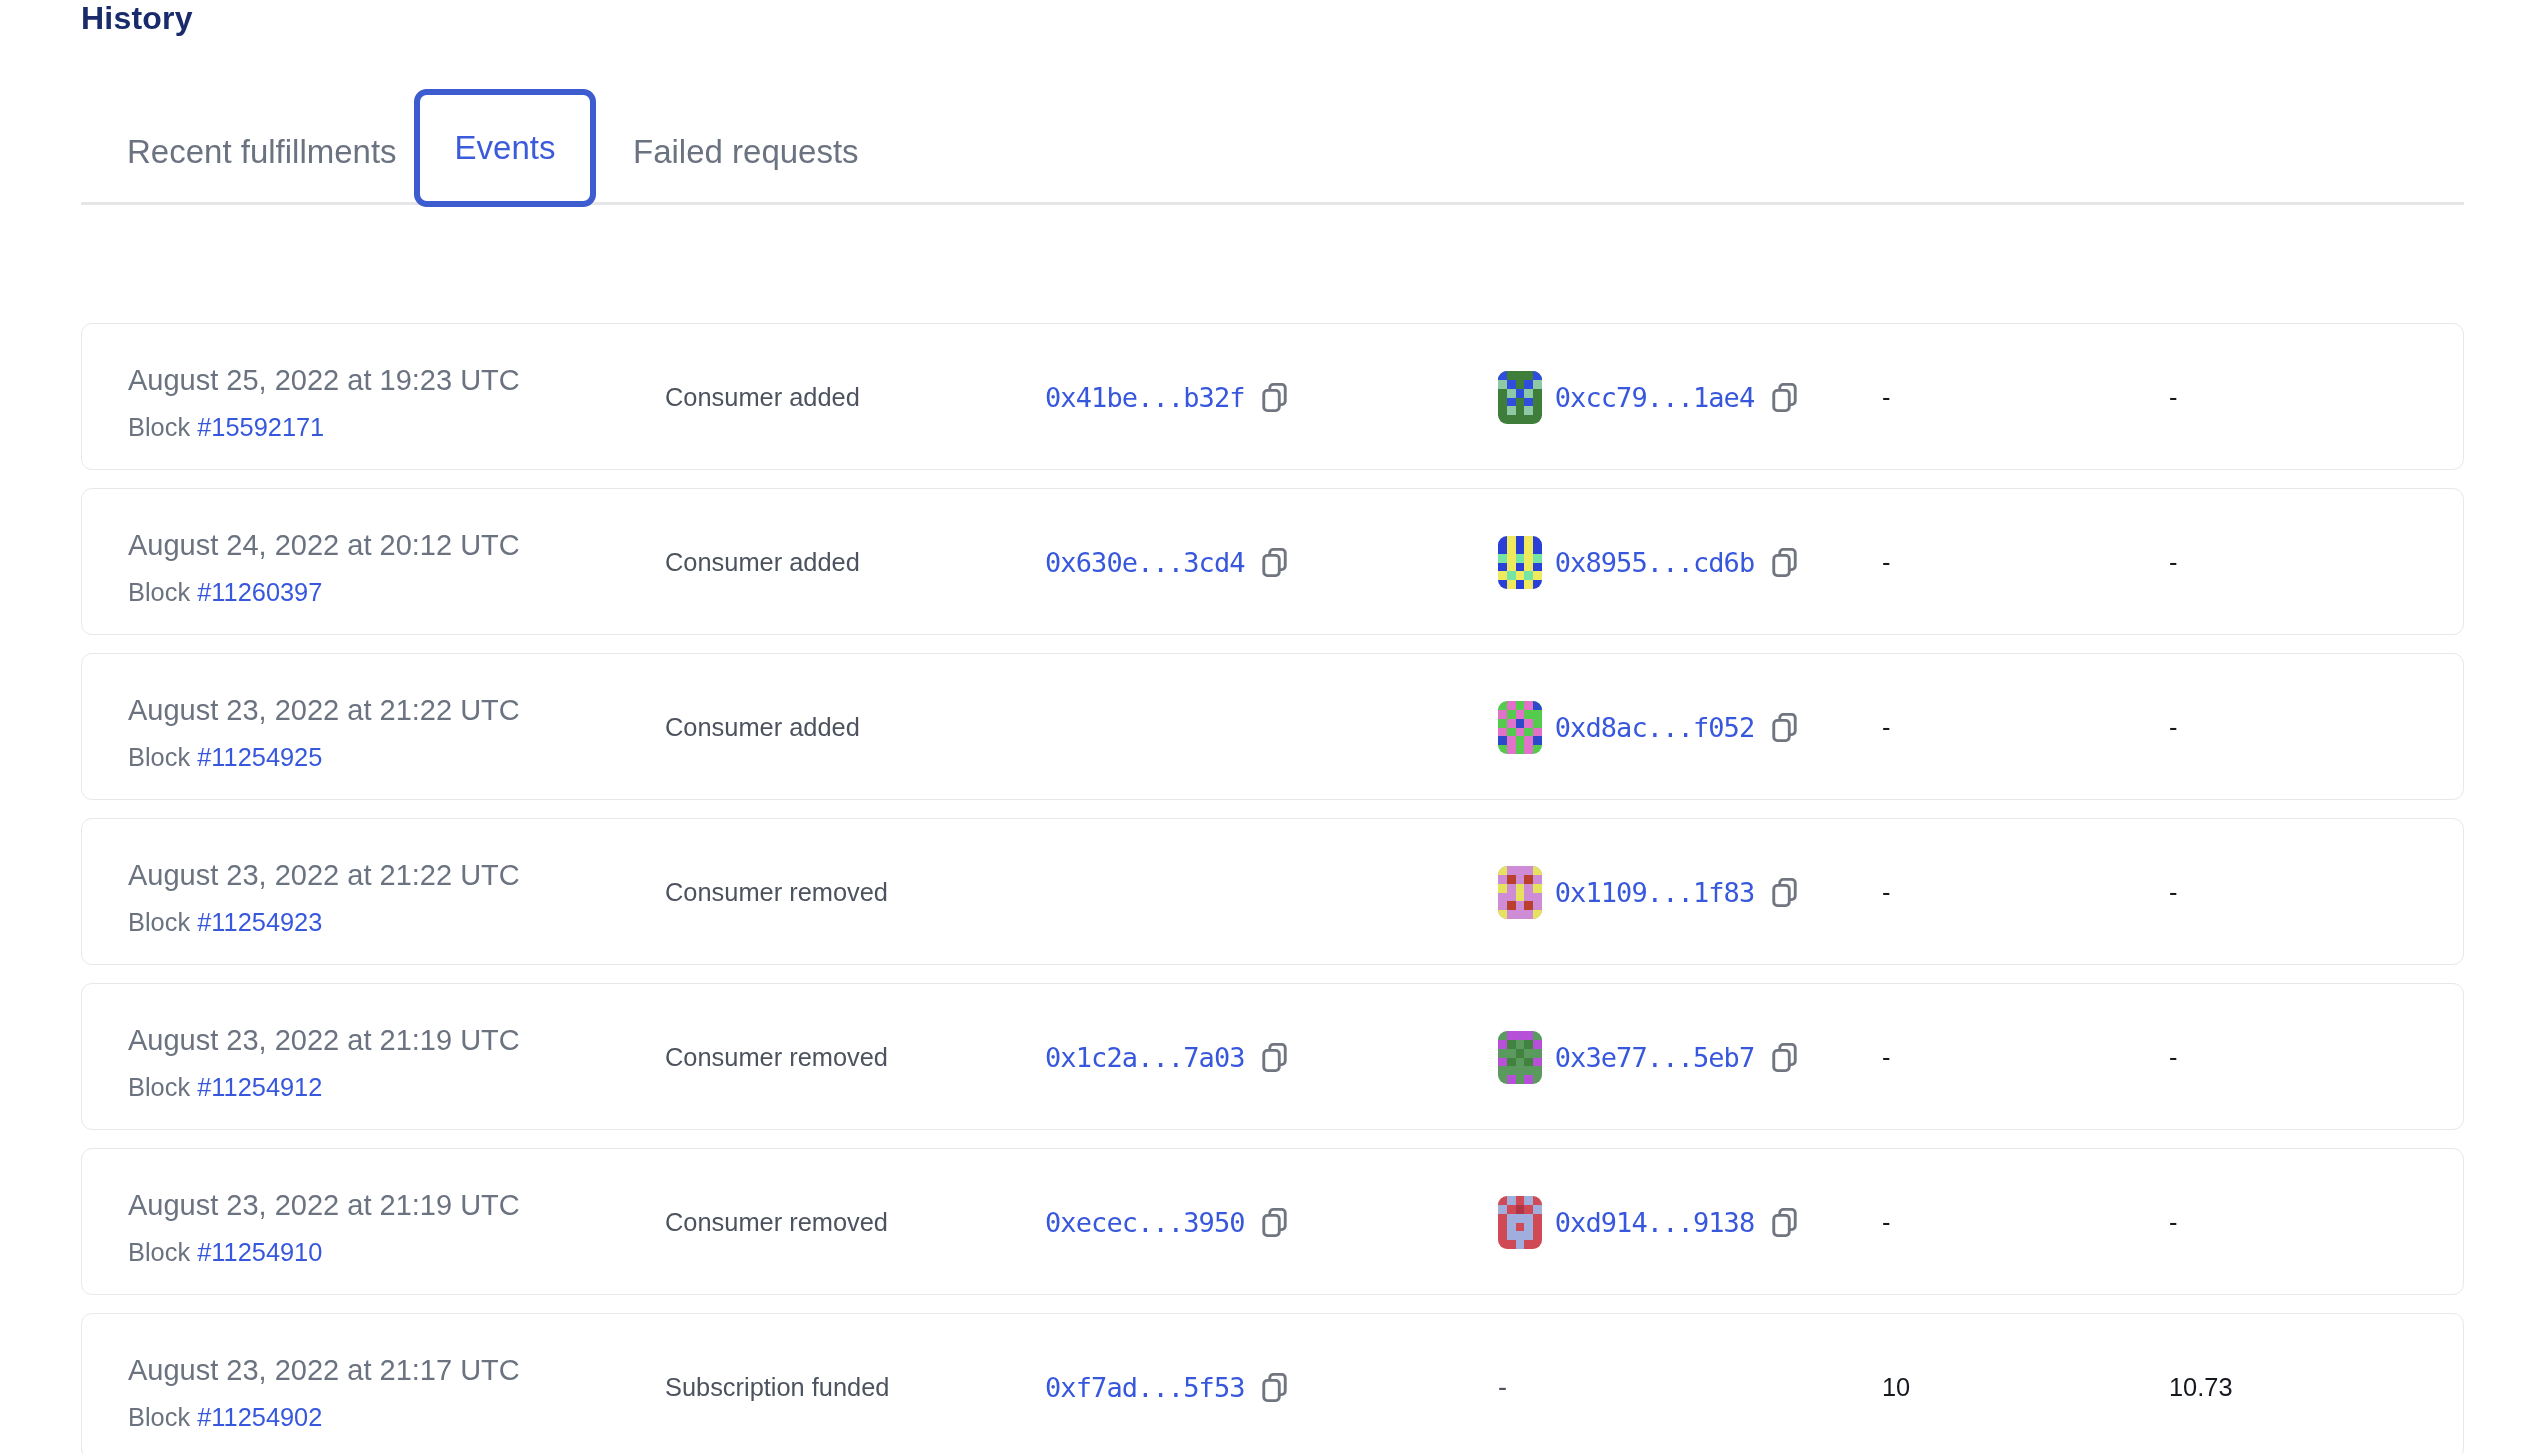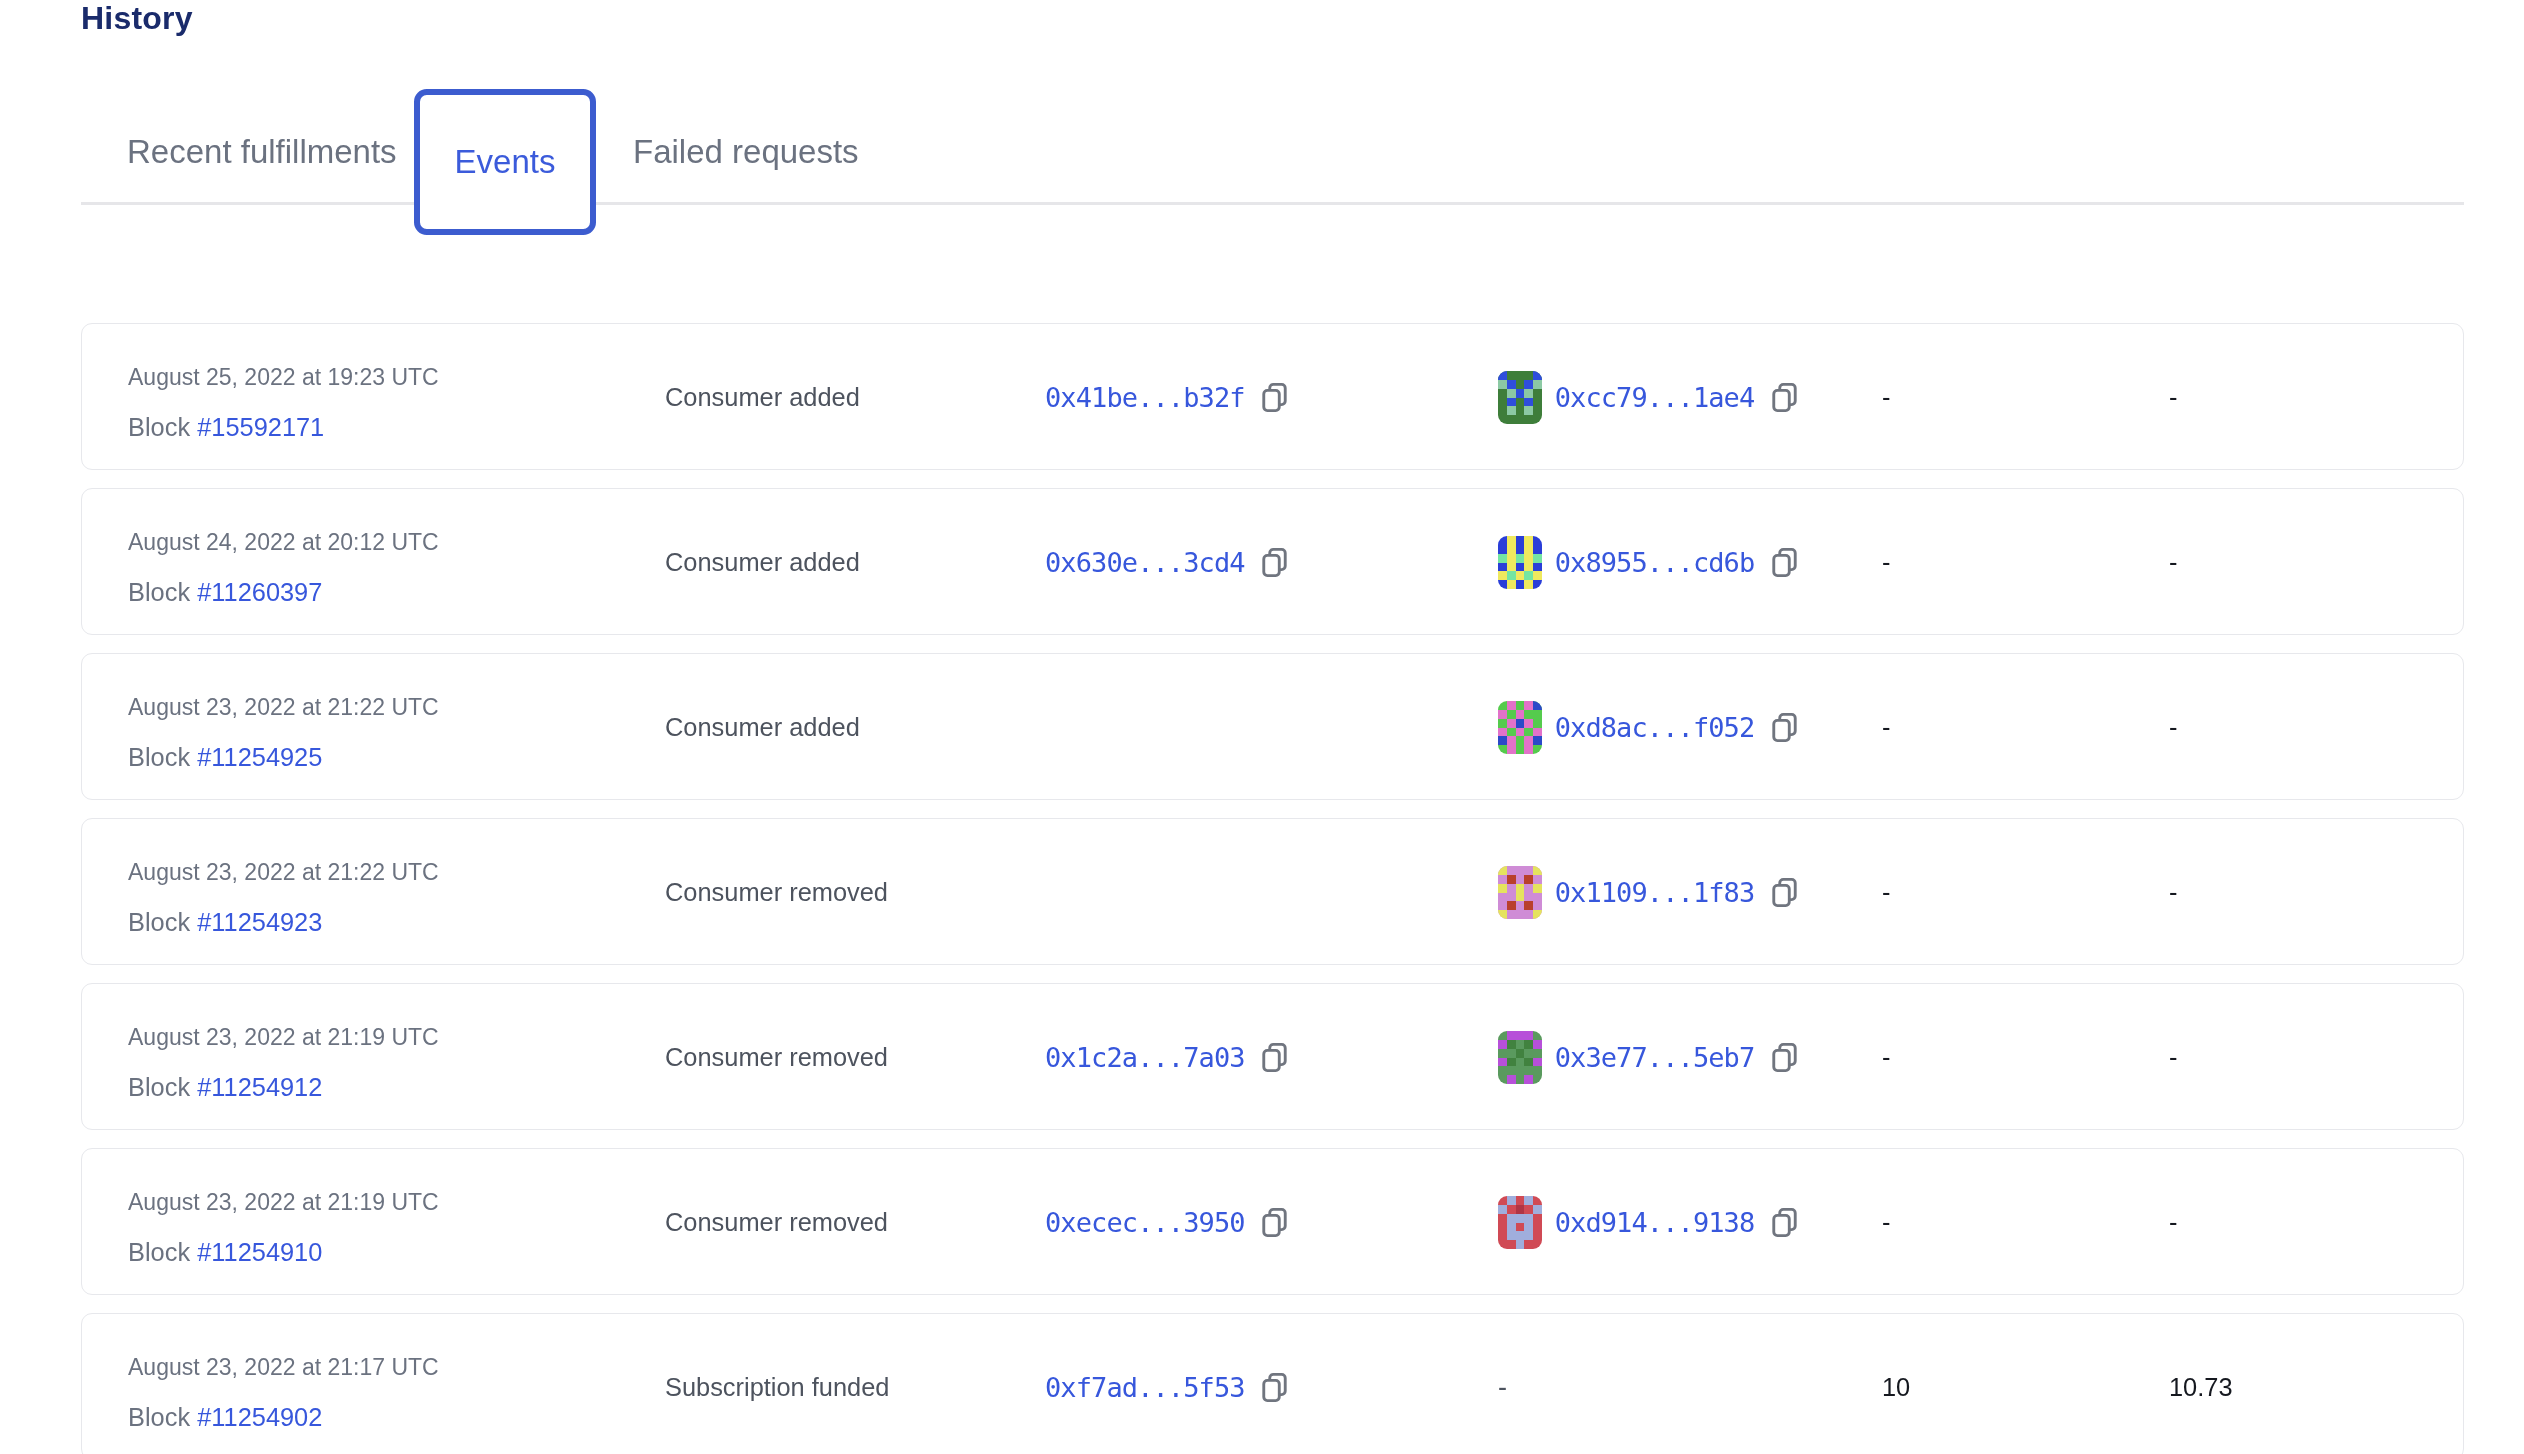--- a/index.html
+++ b/index.html
@@ -20,21 +20,21 @@
     font-family:"Liberation Sans","DejaVu Sans",sans-serif;}
   .page{position:relative;width:2525px;height:1454px;}
 
   .page-title{position:absolute;left:81px;top:0;font-size:32px;font-weight:700;color:var(--title);letter-spacing:0.2px;}
 
   
   .tab{position:absolute;font-size:33px;color:var(--muted);cursor:pointer;}
   .tab-plain{top:133px;}
   .tab-recent{left:127px;}
   .tab-failed{left:633px;}
-  .tab-active-box{left:414px;top:89px;width:182px;height:146px;
+  .tab-active-box{left:414px;top:89px;width:182px;height:118px;
     border:6.4px solid #3c5ccf;border-radius:12.7px;display:flex;align-items:center;justify-content:center;
     color:var(--accent);background:#fff;z-index:2;}
   .tabs-divider{position:absolute;left:81px;top:202px;width:2383px;height:2.7px;background:var(--divider);z-index:1;}
 
   
   .thead{position:absolute;top:247px;left:0;width:2525px;height:45px;font-size:25.4px;font-weight:700;color:var(--heading);}
   .th{position:absolute;top:5.5px;white-space:nowrap;}
   .th-time{left:127px;}
   .th-event{left:663px;}
   .th-hash{left:1043px;}
@@ -43,21 +43,21 @@
   .th-balance{left:2168px;}
   .th .unit{color:#969ca6;font-weight:400;margin-left:9px;}
   .sort-btn{position:absolute;left:603px;top:1.8px;width:22px;height:35px;cursor:pointer;display:inline-block;}
 
   
   .rows{position:absolute;left:81px;top:323px;width:2383px;}
   .row-card{position:relative;width:2383px;height:147px;border:1.8px solid var(--card-border);
     border-radius:11px;background:#fff;margin-bottom:18px;}
   .cell{position:absolute;white-space:nowrap;font-size:25.4px;}
   .cell-time{left:46px;top:0;height:147px;}
-  .date{position:absolute;left:0;top:40px;color:var(--muted);font-size:23px;}
+  .date{position:absolute;left:0;top:40px;color:var(--muted);font-size:29px;}
   .block-line{position:absolute;left:0;top:89px;font-size:25.4px;color:var(--muted);}
   .block-link{color:var(--link);text-decoration:none;cursor:pointer;}
   .cell-mid{top:0;height:147px;display:flex;align-items:center;}
   .cell-event{left:583px;color:var(--event-text);}
   .cell-hash{left:963px;}
   .cell-consumer{left:1416px;}
   .cell-amount{left:1800px;color:var(--value-text);font-weight:500;}
   .cell-balance{left:2087px;color:var(--value-text);font-weight:500;}
   .mono-link{font-family:"DejaVu Sans Mono","Liberation Mono",monospace;font-size:27px;
     color:var(--link);text-decoration:none;cursor:pointer;letter-spacing:-0.9px;}

